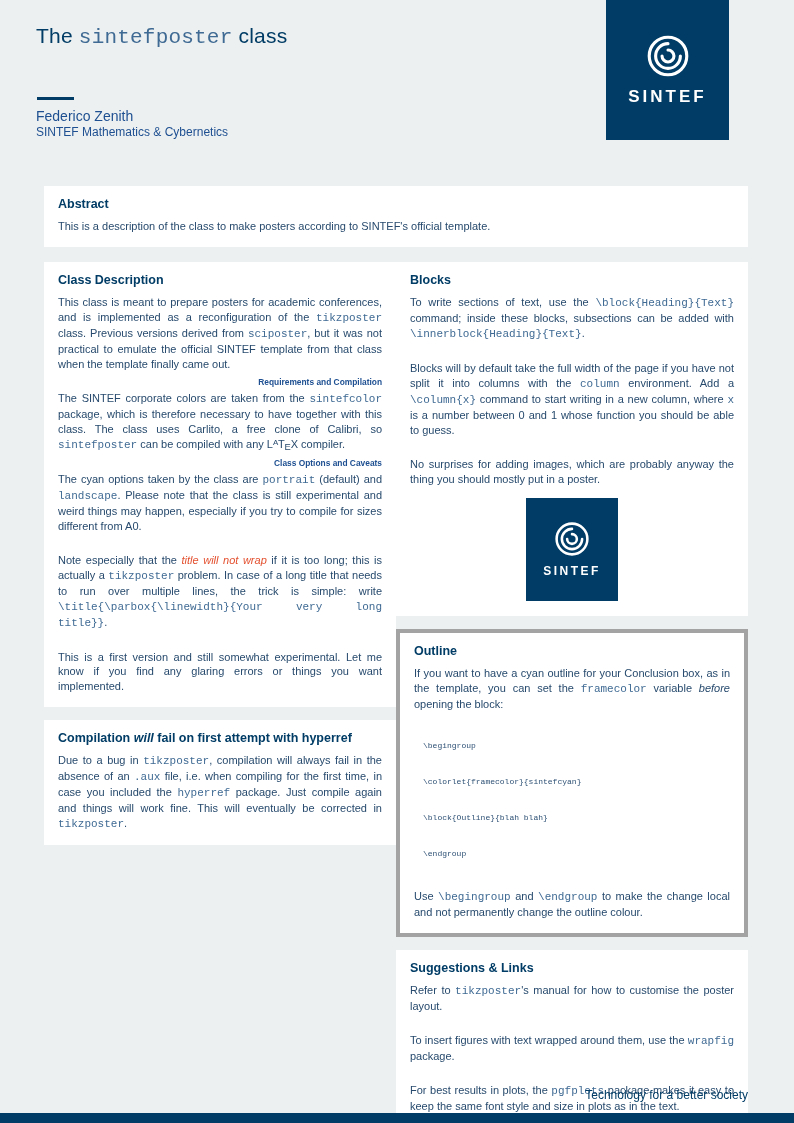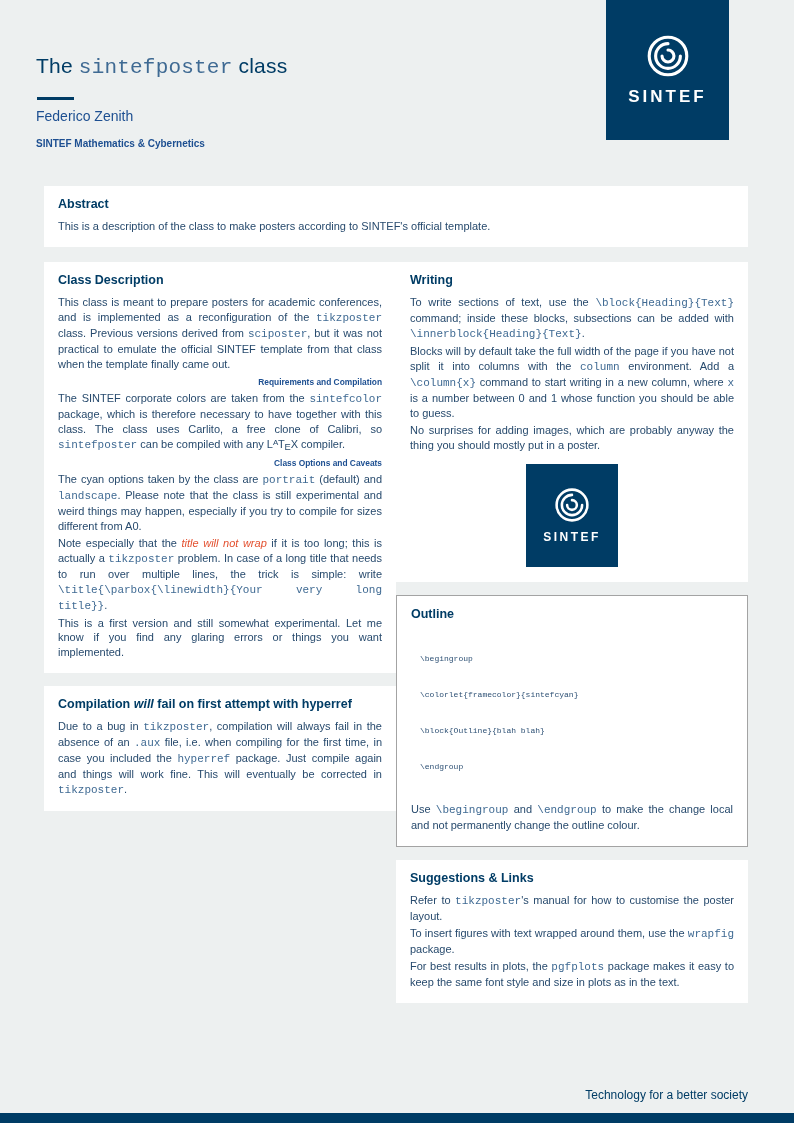--- a/index.html
+++ b/index.html
@@ -6,56 +6,56 @@
   html { background:#ffffff; }
   body {
     width:794px; height:1123px; margin:0 auto; position:relative;
     background:#edf0f0; overflow:hidden;
     font-family:"Liberation Sans", sans-serif;
     color:#274a6d;
   }
 
   
   .header { position:relative; height:150px; }
-  .title { position:absolute; left:36px; top:54px; font-size:21px; font-weight:400; color:#003c65; letter-spacing:0.2px; }
+  .title { position:absolute; left:36px; top:24px; font-size:21px; font-weight:400; color:#003c65; letter-spacing:0.2px; }
   .title .seg-mono { font-family:"Liberation Mono", monospace; }
   .title-rule { position:absolute; left:37px; top:97px; width:37px; height:3px; background:#003c65; }
   .author { position:absolute; left:36px; top:108px; font-size:14px; color:#1d4f91; }
-  .affil { position:absolute; left:36px; top:138px; font-size:10px; font-weight:700; color:#1d4f91; }
+  .affil { position:absolute; left:36px; top:125px; font-size:12px; font-weight:400; color:#1d4f91; }
   .logo-box {
     position:absolute; top:0; right:65px; width:123px; height:140px; background:#003c65;
     display:flex; flex-direction:column; align-items:center; justify-content:center; gap:9px;
   }
   .logo-icon svg { display:block; }
   .logo-text { color:#ffffff; font-size:17px; font-weight:700; letter-spacing:3px; }
 
   
   .main { position:absolute; left:44px; right:46px; top:186px; }
   .box { background:#ffffff; padding:11px 14px 13px; }
   .abstract { margin-bottom:15px; }
   .columns { display:flex; align-items:flex-start; }
   .col { flex:1; min-width:0; display:flex; flex-direction:column; gap:13px; }
   .box h2 { font-size:12.5px; font-weight:700; color:#003c65; margin-bottom:8px; }
   .box p { font-size:11px; line-height:1.36; text-align:justify; hyphens:auto; }
-  .box p + p { margin-top:2px; }
+  .box p + p { margin-top:19px; }
   .subhead { font-size:8.4px; font-weight:700; color:#1d4f91; text-align:right; margin:5px 0 4px; }
 
   .seg-mono { font-family:"Liberation Mono", monospace; color:#3f6a93; }
   .seg-red { color:#e3502f; font-style:italic; }
   .seg-it { font-style:italic; }
   .seg-sup { font-size:0.72em; vertical-align:0.32em; letter-spacing:-0.05em; }
   .seg-sub { font-size:0.85em; vertical-align:-0.18em; letter-spacing:-0.02em; }
 
   .logo-figure {
     width:92px; height:103px; background:#003c65; margin:12px auto 2px;
     display:flex; flex-direction:column; align-items:center; justify-content:center; gap:7px;
   }
   .logo-figure .logo-text { font-size:12px; letter-spacing:2.5px; }
 
-  .box-outline { border:1px solid #a3a3a3; }
+  .box-outline { border:4px solid #a3a3a3; }
   .codeblock { font-family:"Liberation Mono", monospace; font-size:8px; color:#2e5175; margin:4px 0 5px 9px; line-height:1.5; white-space:pre; }
 
   
   .slogan { position:absolute; right:46px; bottom:21px; font-size:12px; color:#003c65; }
   .bottom-bar { position:absolute; left:0; right:0; bottom:0; height:10px; background:#003c65; }
 </style>
 </head>
 <body>
 
 <div class="page">
@@ -101,40 +101,41 @@
         </section>
 
         <section class="box">
           <h2><span>Compilation </span><span class="seg-it">will</span><span> fail on first attempt with hyperref</span></h2>
           <p><span>Due to a bug in </span><span class="seg-mono">tikzposter</span><span>, compilation will always fail in the absence of an </span><span class="seg-mono">.aux</span><span> file, i.e. when compiling for the first time, in case you included the </span><span class="seg-mono">hyperref</span><span> package. Just compile again and things will work fine. This will eventually be corrected in </span><span class="seg-mono">tikzposter</span><span>.</span></p>
         </section>
       </div>
 
       <div class="col">
         <section class="box">
-          <h2>Writing</h2>
+          <h2>Blocks</h2>
           <p><span>To write sections of text, use the </span><span class="seg-mono">\block{Heading}{Text}</span><span> command; inside these blocks, subsections can be added with </span><span class="seg-mono">\innerblock{Heading}{Text}</span><span>.</span></p>
           <p><span>Blocks will by default take the full width of the page if you have not split it into columns with the </span><span class="seg-mono">column</span><span> environment. Add a </span><span class="seg-mono">\column{x}</span><span> command to start writing in a new column, where </span><span class="seg-mono">x</span><span> is a number between 0 and 1 whose function you should be able to guess.</span></p>
           <p>No surprises for adding images, which are probably anyway the thing you should mostly put in a poster.</p>
           <figure class="logo-figure">
             <span class="logo-icon">
               <svg viewBox="0 0 48 48" width="36" height="36" aria-hidden="true">
                 <g fill="none" stroke="#ffffff" stroke-width="3.4" stroke-linecap="round">
                   <circle cx="24" cy="24" r="20.5"></circle>
                   <path d="M24 10.5 A13.5 13.5 0 1 0 37.5 24"></path>
                   <path d="M24 17.5 A6.5 6.5 0 1 1 17.5 24"></path>
                 </g>
               </svg>
             </span>
             <span class="logo-text">SINTEF</span>
           </figure>
         </section>
 
         <section class="box box-outline">
           <h2>Outline</h2>
+          <p><span>If you want to have a cyan outline for your Conclusion box, as in the template, you can set the </span><span class="seg-mono">framecolor</span><span> variable </span><span class="seg-it">before</span><span> opening the block:</span></p>
           <div class="codeblock">
             <div class="code-line">\begingroup</div>
             <div class="code-line">\colorlet{framecolor}{sintefcyan}</div>
             <div class="code-line">\block{Outline}{blah blah}</div>
             <div class="code-line">\endgroup</div>
           </div>
           <p><span>Use </span><span class="seg-mono">\begingroup</span><span> and </span><span class="seg-mono">\endgroup</span><span> to make the change local and not permanently change the outline colour.</span></p>
         </section>
 
         <section class="box">

